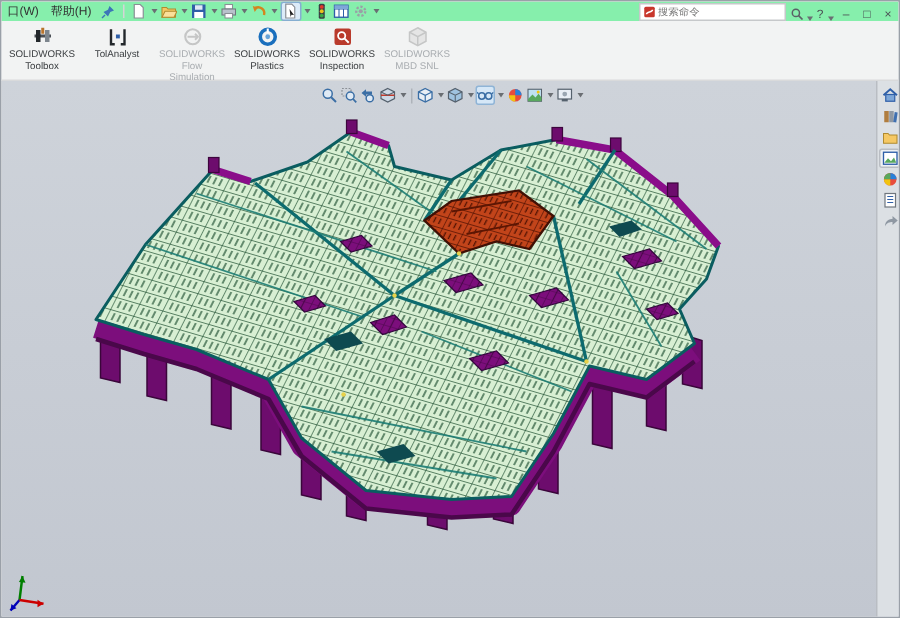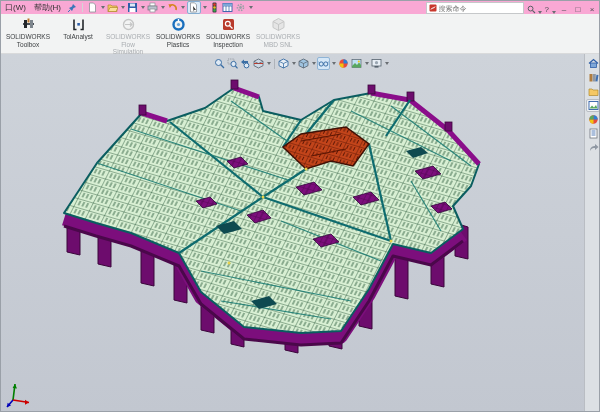--- a/index.html
+++ b/index.html
@@ -2,21 +2,21 @@
 <html><head>
 <meta charset="utf-8">
 <style>
   html,body{margin:0;padding:0;}
   body{
     width:600px;height:412px;position:relative;overflow:hidden;
     font-family:"Liberation Sans",sans-serif;background:#fff;
     border:1px solid #9aa0a8;box-sizing:border-box;
   }
   
-  .titlebar{position:absolute;top:0;left:0;width:100%;height:13px;background:#f9a8d4;
+  .titlebar{position:absolute;top:0;left:0;width:100%;height:13px;background:#86efac;
     border-bottom:1px solid #e4e5e6;display:flex;align-items:center;font-size:8px;color:#333;}
   .menuitem{padding:0 4px;white-space:nowrap;cursor:default;}
   .pin{width:10px;height:10px;margin:0 2px;}
   .vsep{width:1px;height:9px;background:#d4d5d6;margin:0 3px;}
   .tbicon{width:12px;height:11px;display:flex;align-items:center;justify-content:center;margin:0 0.5px;}
   .tbicon svg{width:11px;height:11px;}
   .tbicon.pressed{background:#dcebf8;border:1px solid #86aed1;border-radius:2px;}
   .caret{width:0;height:0;border-left:2.5px solid transparent;border-right:2.5px solid transparent;
     border-top:3px solid #6a6e73;margin:0 1.5px;}
   .wintitle{position:absolute;left:0;right:0;text-align:center;font-size:8px;color:#555;pointer-events:none;}

